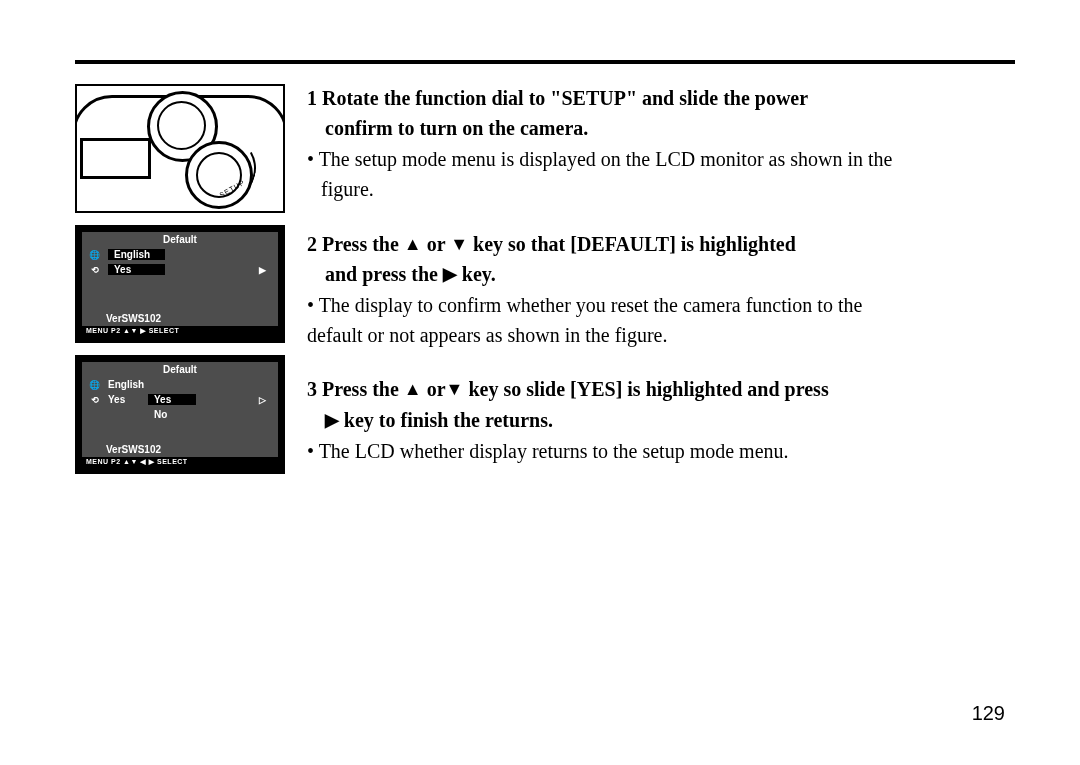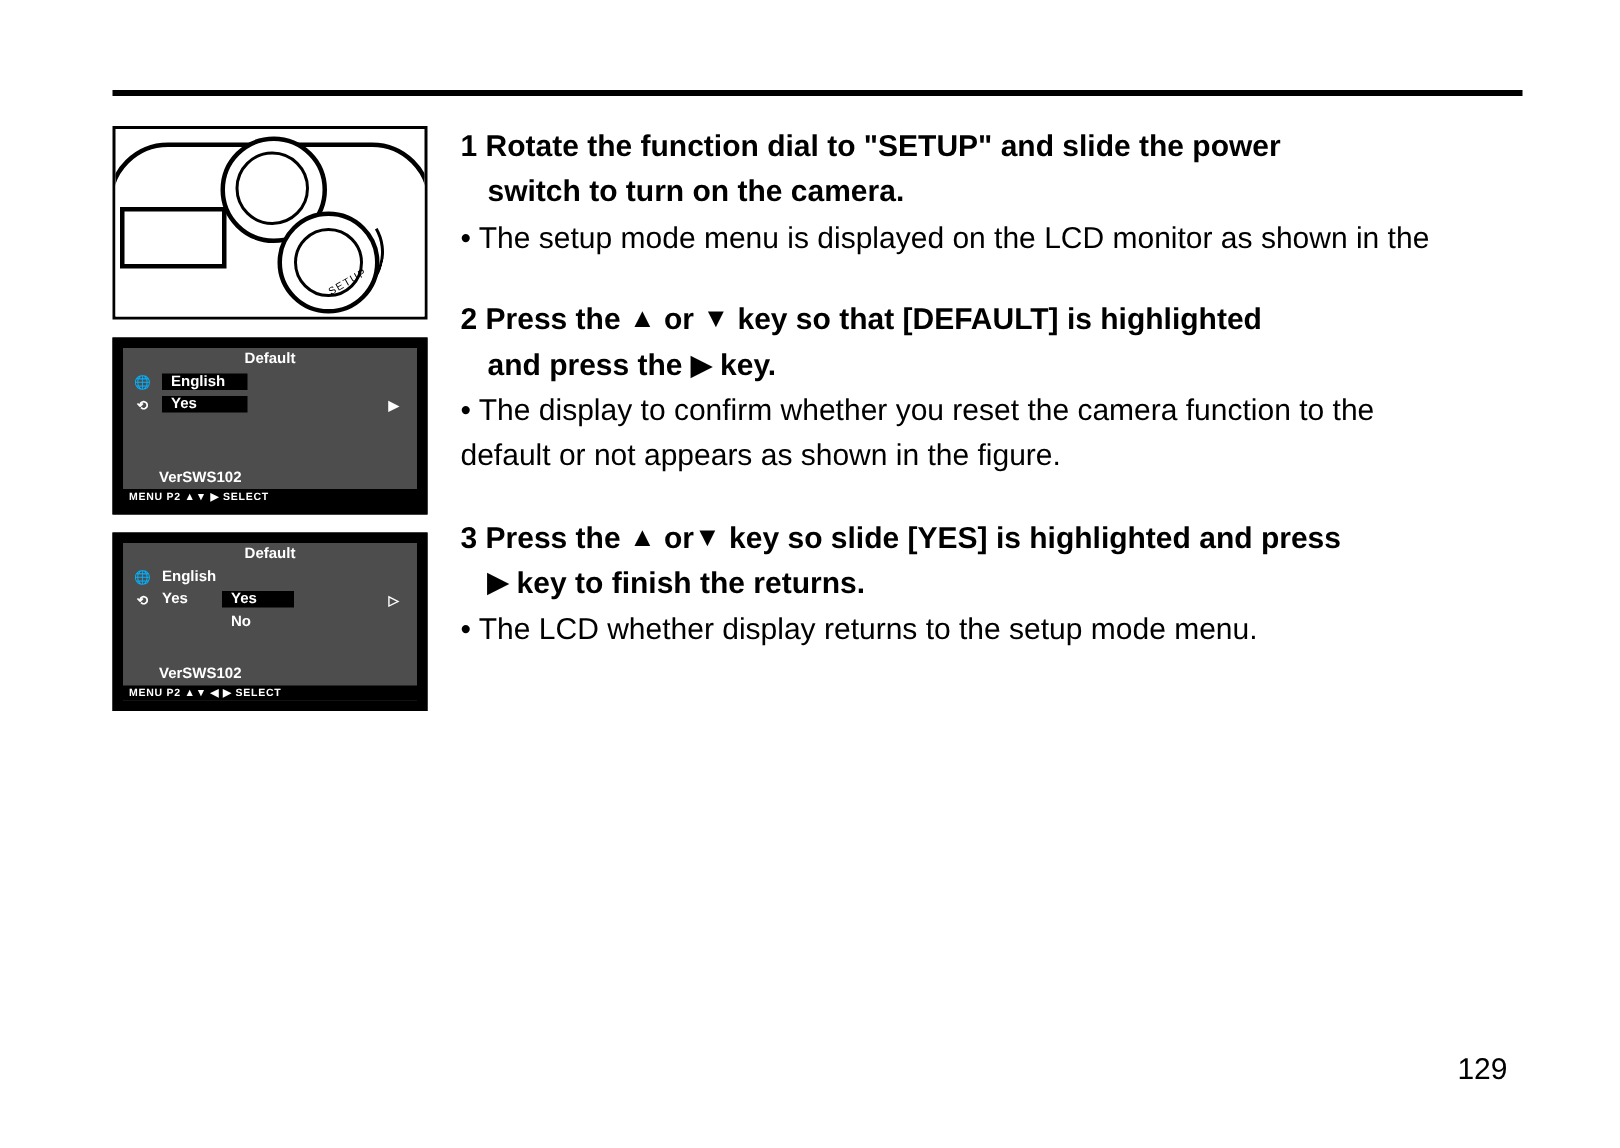--- a/index.html
+++ b/index.html
@@ -188,21 +188,21 @@
     position: relative;
     top: -1px;
   }
   .pagenum {
     position: absolute;
     right: 75px;
     bottom: 40px;
     font-size: 20px;
     margin-left: 27px;
   }
-  .block { margin-bottom: 26px; }
+  .block { margin-bottom: 26px; font-family: Liberation Serif, serif; }
 </style>
 </head>
 <body>
 
 <div class="page">
   <div class="divider"></div>
 
   <div class="content">
 
     <div class="left-col">
@@ -259,22 +259,23 @@
           <div class="lcd-foot">MENU P2   ▲▼ ◀ ▶ SELECT</div>
         </div>
       </div>
 
     </div>
 
     <div class="right-col">
 
       <div class="block">
         <p class="step-head">1 Rotate the function dial to "SETUP" and slide the power</p>
-        <p class="step-head step-head-indent">switch to turn on the camera.</p>
+        <p class="step-head step-head-indent">confirm to turn on the camera.</p>
         <p class="bullet">• The setup mode menu is displayed on the LCD monitor as shown in the</p>
+        <p class="bullet step-head-indent" style="margin-left:14px">figure.</p>
       </div>
 
       <div class="block">
         <p class="step-head">
           <span>2 Press the </span><span class="tri">▲</span><span> or </span><span class="tri">▼</span><span>  key so that [DEFAULT] is highlighted</span>
         </p>
         <p class="step-head step-head-indent">
           <span>and press the  </span><span class="tri">▶</span><span>  key.</span>
         </p>
         <p class="bullet">• The display to confirm whether you reset the camera function to the</p>

